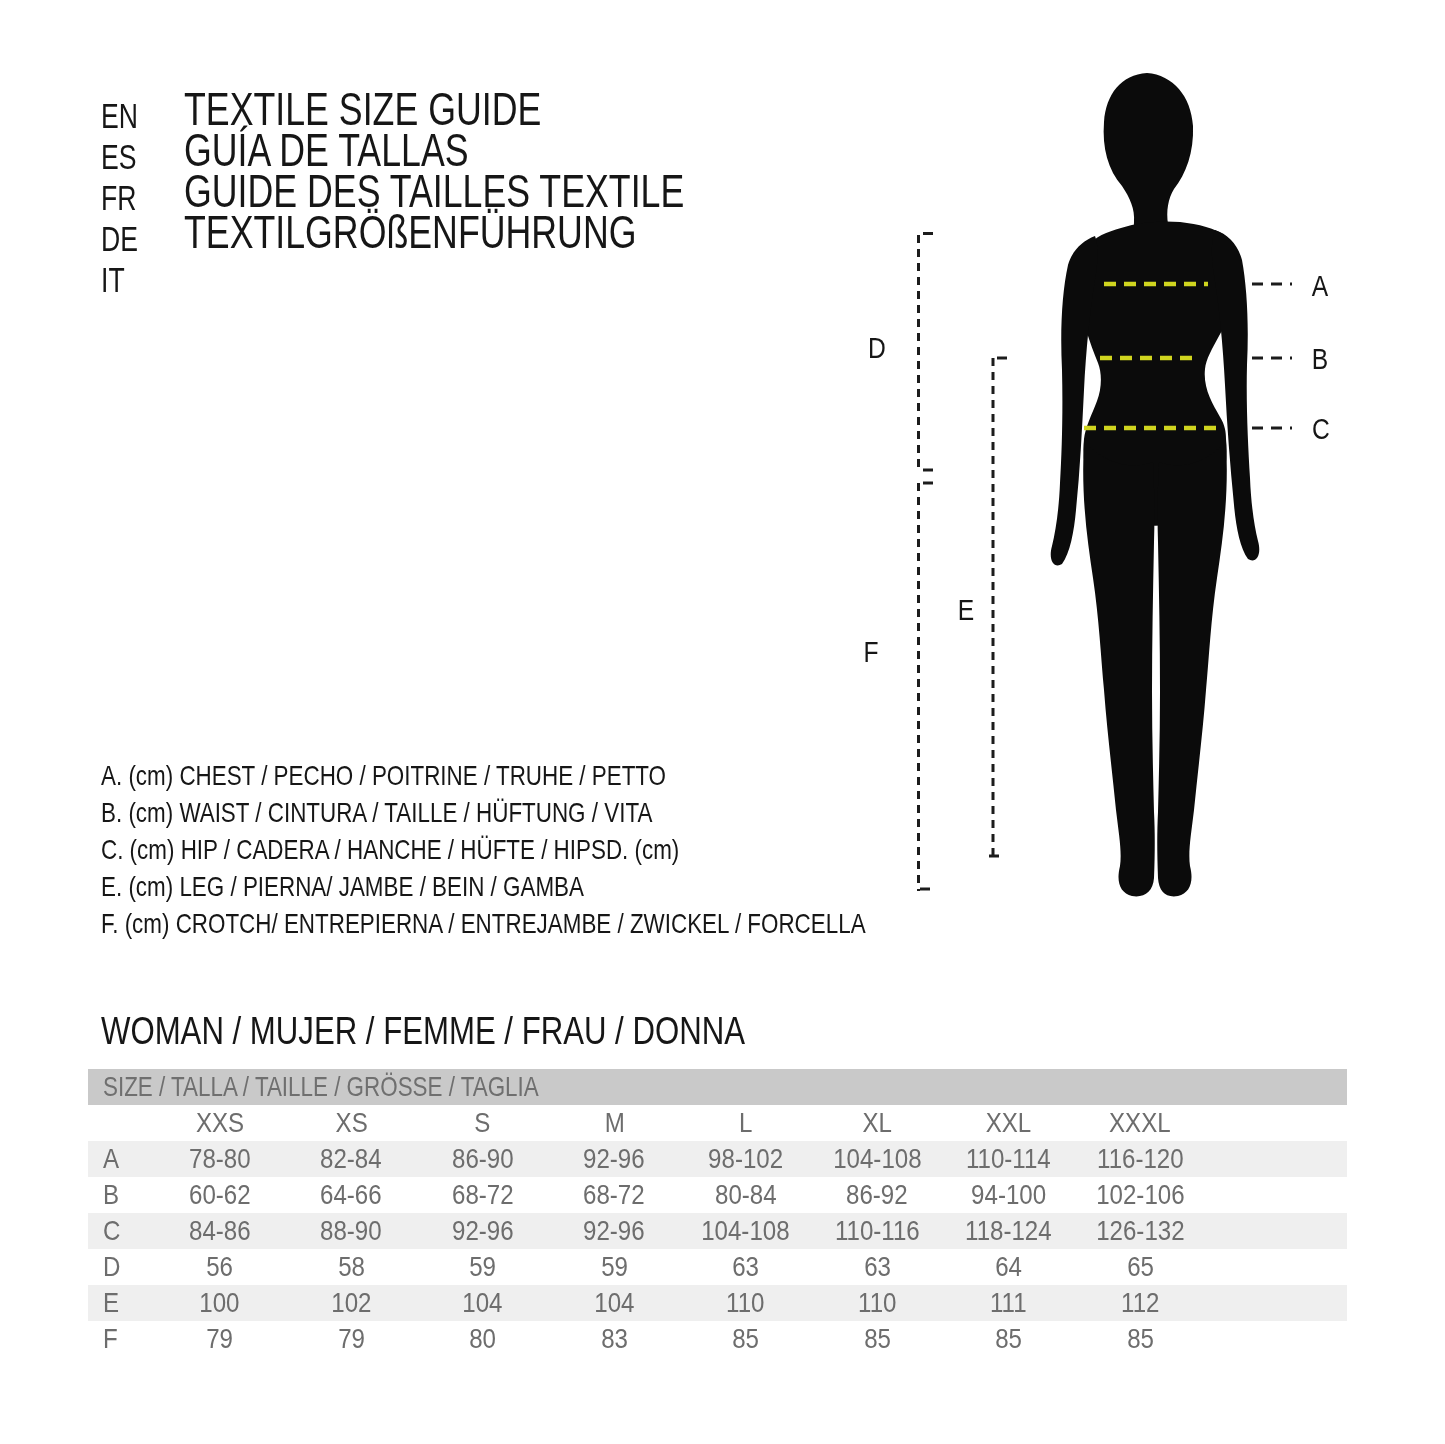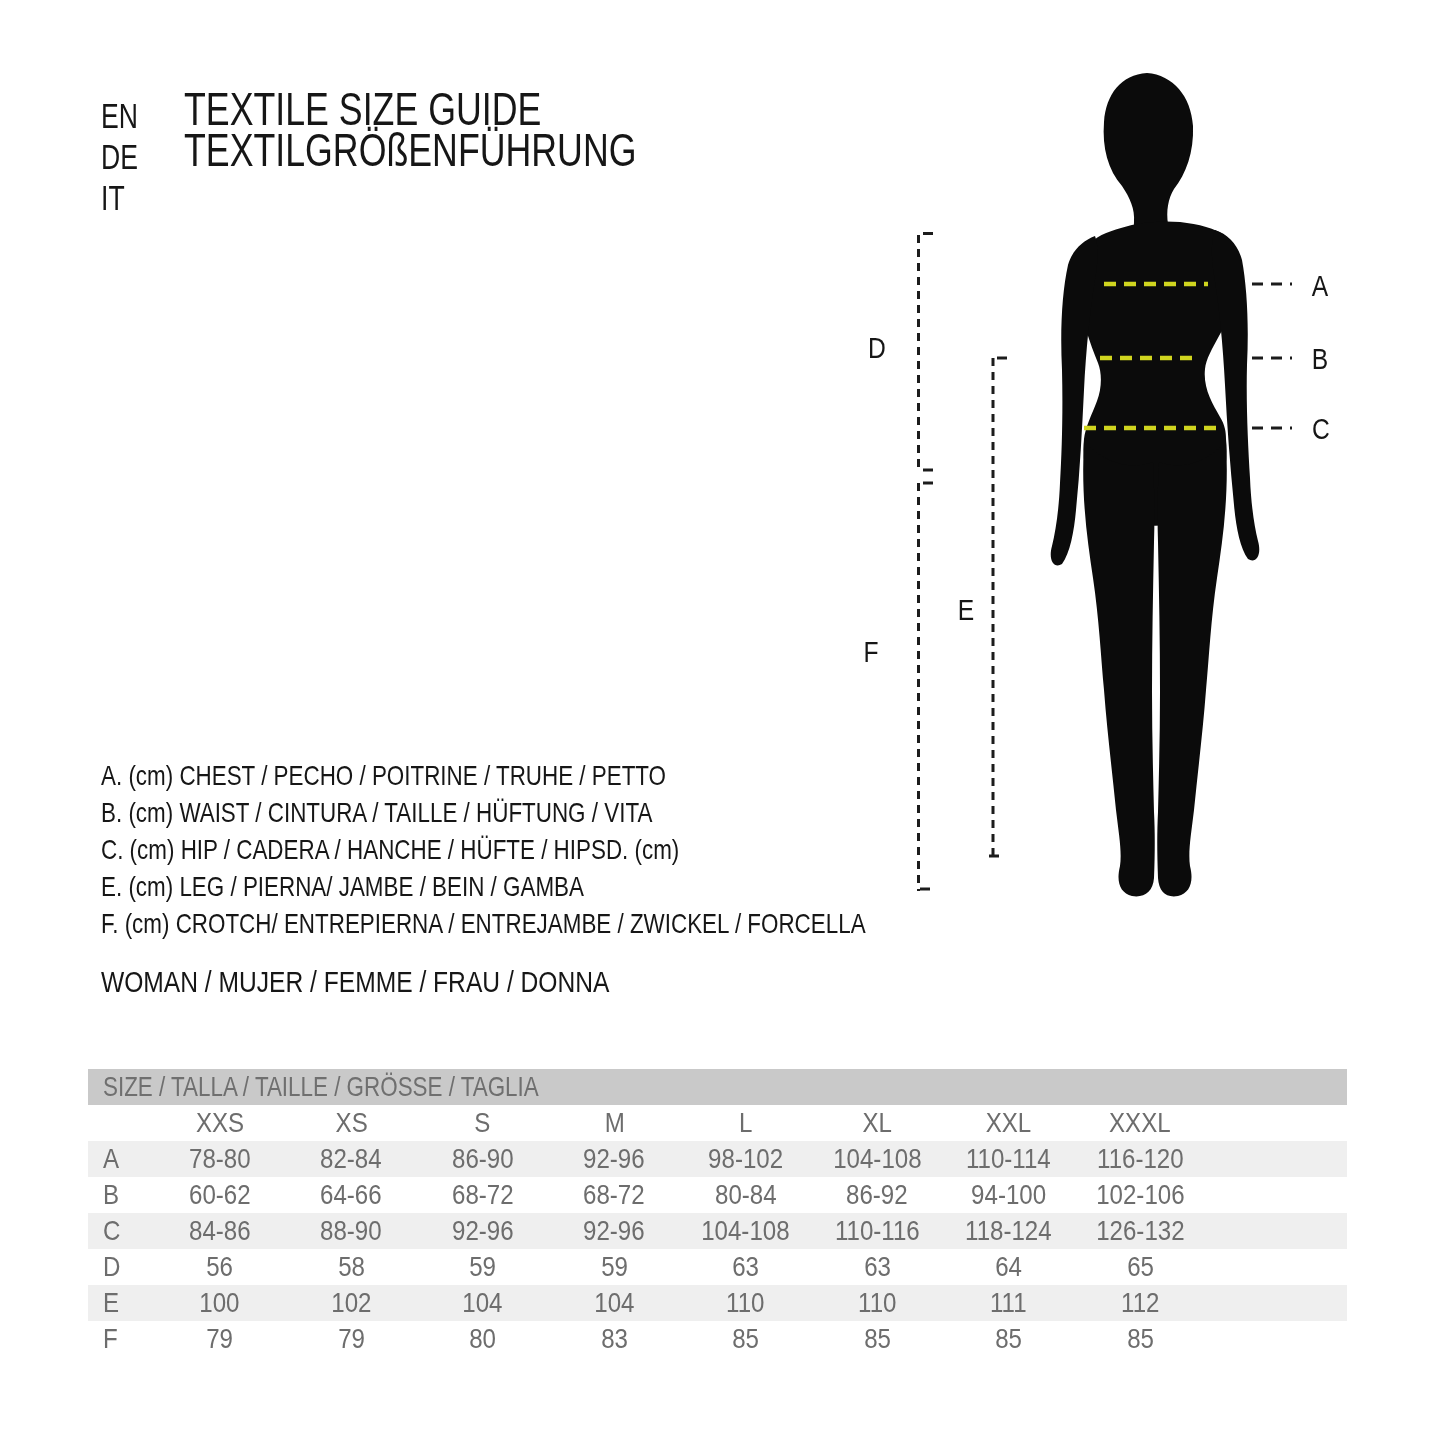--- a/index.html
+++ b/index.html
@@ -29,21 +29,21 @@
   .lang-code { width:83px; font-size:35px; }
   .lang-code .cnd, .lang-title .cnd { transform:scaleX(0.76); }
   .lang-title { font-size:47px; }
 
   
   .legend-block { position:absolute; left:101px; top:723px;margin-top:34px; }
   .legend-row { height:37px; display:flex; align-items:center; font-size:28px; }
   .legend-row .cnd { transform:scaleX(0.80); }
 
   
-  .gender-heading { position:absolute; left:101px; top:966px; font-size:30px; line-height:32px; }
+  .gender-heading { position:absolute; left:101px; top:1015px; font-size:38px; line-height:32px; }
   .gender-heading .cnd { transform:scaleX(0.82); }
 
   
   .size-table { position:absolute; left:88px; top:1069px; width:1259px; }
   .size-table-header {
     height:36px; line-height:36px; background:var(--table-header-bg);
     color:var(--table-header-text); font-size:28px; padding-left:15px;
   }
   .size-table-header .cnd { transform:scaleX(0.80); }
   .trow {
@@ -73,20 +73,28 @@
 <body>
 
 <div class="canvas">
 
   <div class="lang-block">
     <div class="lang-row">
       <div class="lang-code"><span class="cnd">EN</span></div>
       <div class="lang-title"><span class="cnd">TEXTILE SIZE GUIDE</span></div>
     </div>
     <div class="lang-row">
+      <div class="lang-code"><span class="cnd">ES</span></div>
+      <div class="lang-title"><span class="cnd">GUÍA DE TALLAS</span></div>
+    </div>
+    <div class="lang-row">
+      <div class="lang-code"><span class="cnd">FR</span></div>
+      <div class="lang-title"><span class="cnd">GUIDE DES TAILLES TEXTILE</span></div>
+    </div>
+    <div class="lang-row">
       <div class="lang-code"><span class="cnd">DE</span></div>
       <div class="lang-title"><span class="cnd">TEXTILGRÖßENFÜHRUNG</span></div>
     </div>
     <div class="lang-row">
       <div class="lang-code"><span class="cnd">IT</span></div>
     </div>
   </div>
 
   <svg class="diagram-svg" width="1445" height="1444" viewBox="0 0 1445 1444">
     <g transform="translate(1035,70)">

